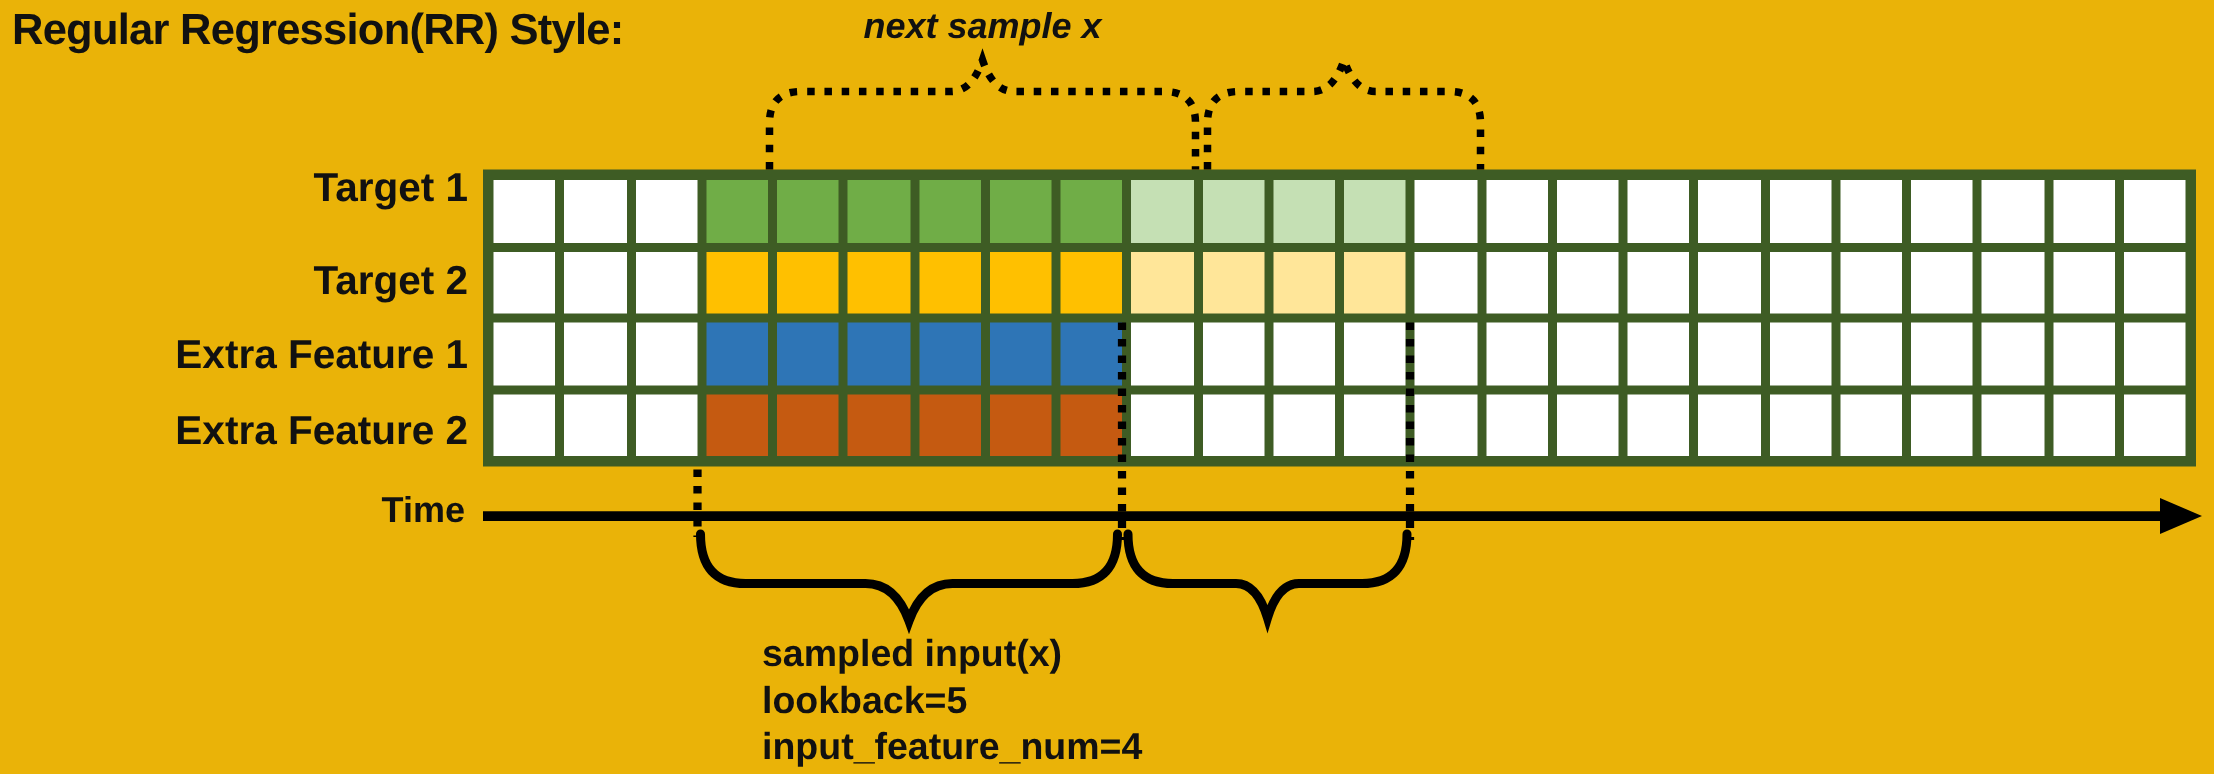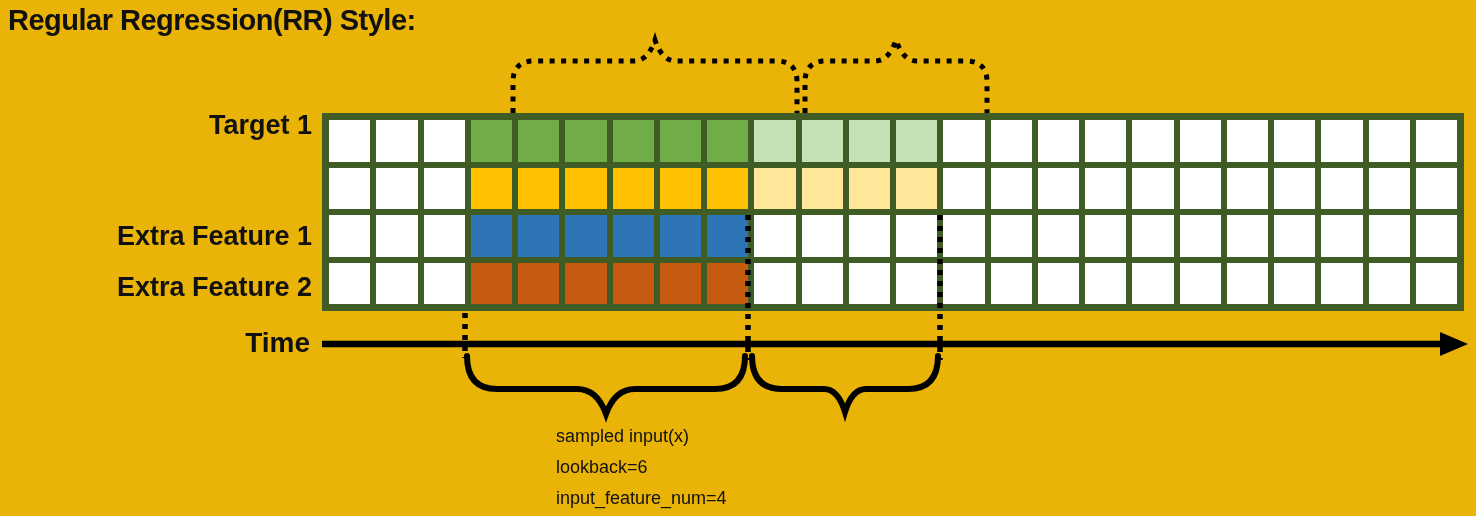--- a/index.html
+++ b/index.html
@@ -34,36 +34,37 @@
     pointer-events:none;
   }
   .annot-italic{
     position:absolute;top:4px;
     font-size:24px;font-style:italic;font-weight:600;color:#111;
     text-align:center;white-space:nowrap;
   }
   .time-label{
     position:absolute;left:180px;top:327px;width:130px;
     text-align:right;
-    font-size:28px;font-weight:bold;color:#111;
+    font-size:24px;font-weight:bold;color:#111;
   }
   .text-block{
     position:absolute;top:421px;
-    font-size:18px;font-weight:400;color:#111;
-    line-height:31px;white-space:nowrap;margin-left:48px;
+    font-size:25px;font-weight:700;color:#111;
+    line-height:31px;white-space:nowrap;
   }
 </style>
 </head>
 <body>
 
 <div class="canvas">
 
   <div class="title">Regular Regression(RR) Style:</div>
 
   <div class="row-label" style="top:110px;">Target 1</div>
+  <div class="row-label" style="top:172px;">Target 2</div>
   <div class="row-label" style="top:221px;">Extra Feature 1</div>
   <div class="row-label" style="top:272px;">Extra Feature 2</div>
 
   <div class="grid" style="background: rgb(62, 92, 36); grid-template-columns: repeat(24, 1fr); grid-template-rows: repeat(4, 1fr);">
       <div class="cell"></div>
       <div class="cell"></div>
       <div class="cell"></div>
       <div class="cell" style="background: rgb(112, 173, 71);"></div>
       <div class="cell" style="background: rgb(112, 173, 71);"></div>
       <div class="cell" style="background: rgb(112, 173, 71);"></div>
@@ -172,23 +173,24 @@
     <g>
       <line x1="322" y1="344" x2="1444" y2="344" stroke="#000" stroke-width="6.5"></line>
       <polygon points="1440,332 1468,344 1440,356" fill="#000"></polygon>
     </g>
 
     <path d="M467,356 Q467,389 497,389 H577 Q597,389 606,414 Q615,389 635,389 H715 Q745,389 745,356" fill="none" stroke="#000" stroke-width="6" stroke-linecap="round"></path>
 
     <path d="M752,356 Q752,389 782,389 H824 Q838,389 845,412 Q852,389 866,389 H908 Q938,389 938,356" fill="none" stroke="#000" stroke-width="6" stroke-linecap="round"></path>
   </svg>
 
+  <div class="annot-italic" style="left:513px;width:284px;">next sample x</div>
 
   <div class="time-label">Time</div>
 
   <div class="text-block" style="left:508px;">
     <div>sampled input(x)</div>
-    <div>lookback=6</div>
+    <div>lookback=5</div>
     <div>input_feature_num=4</div>
   </div>
 
 
 </div>
 
 </body></html>

